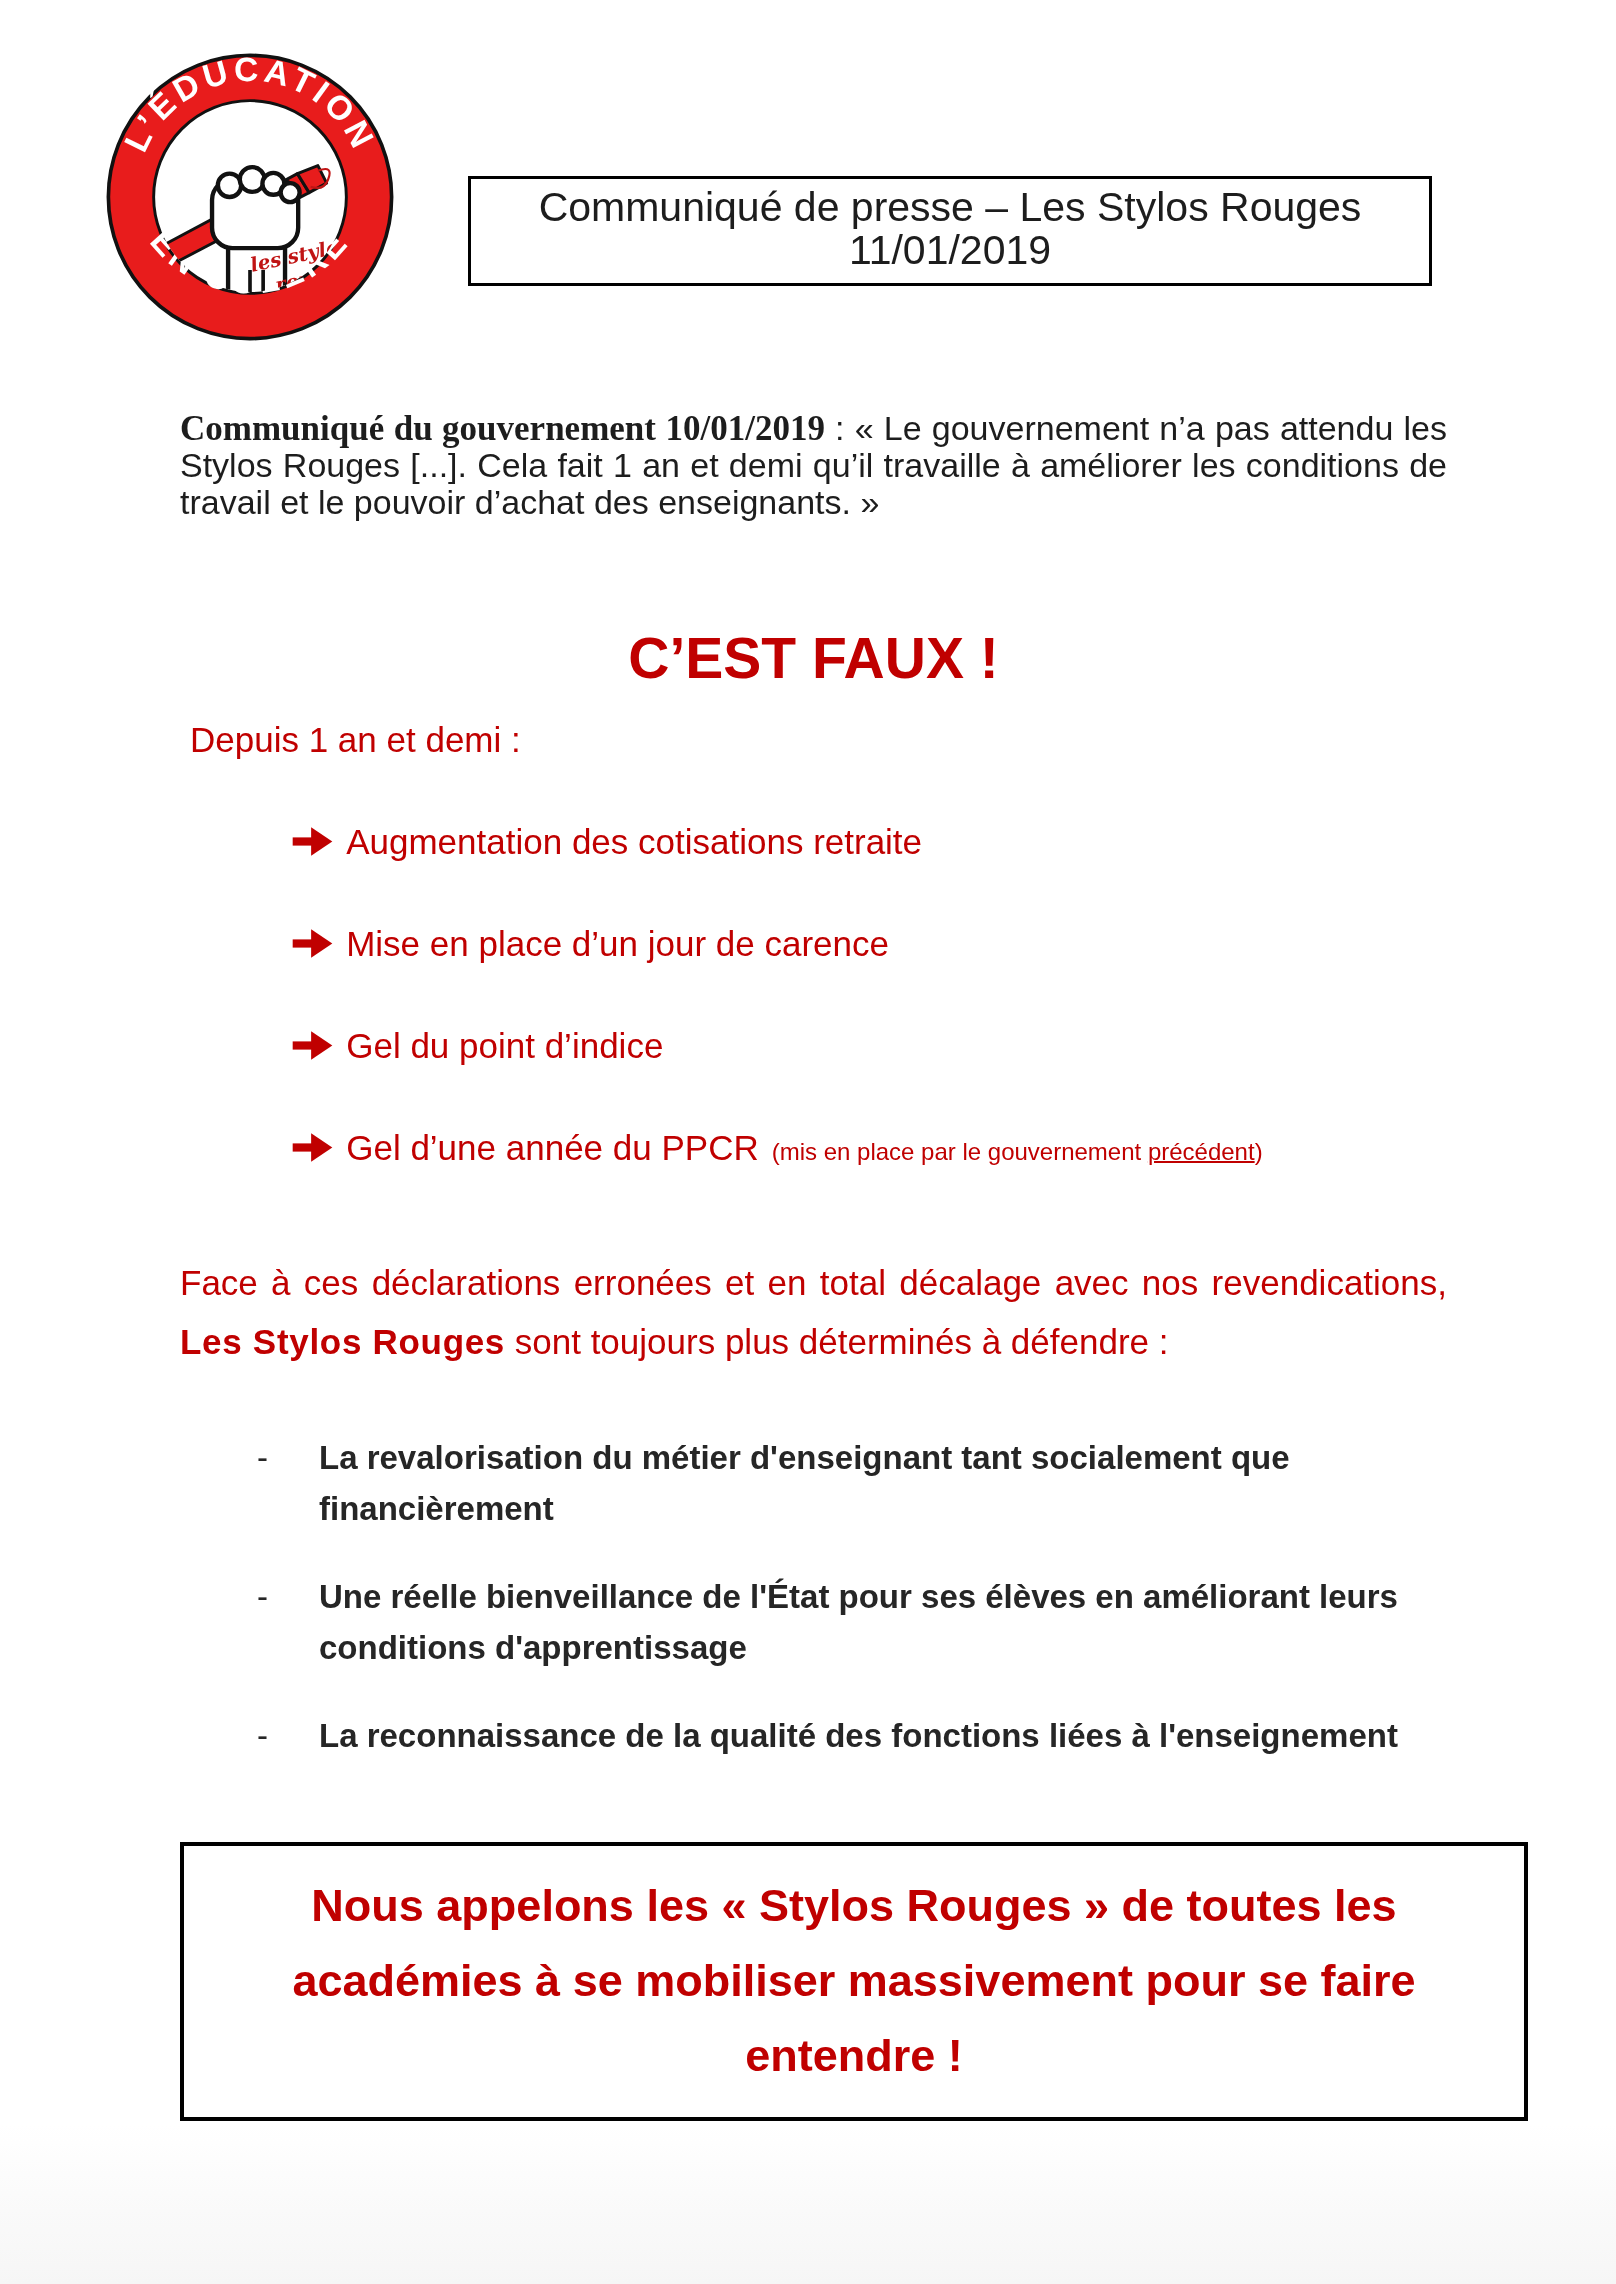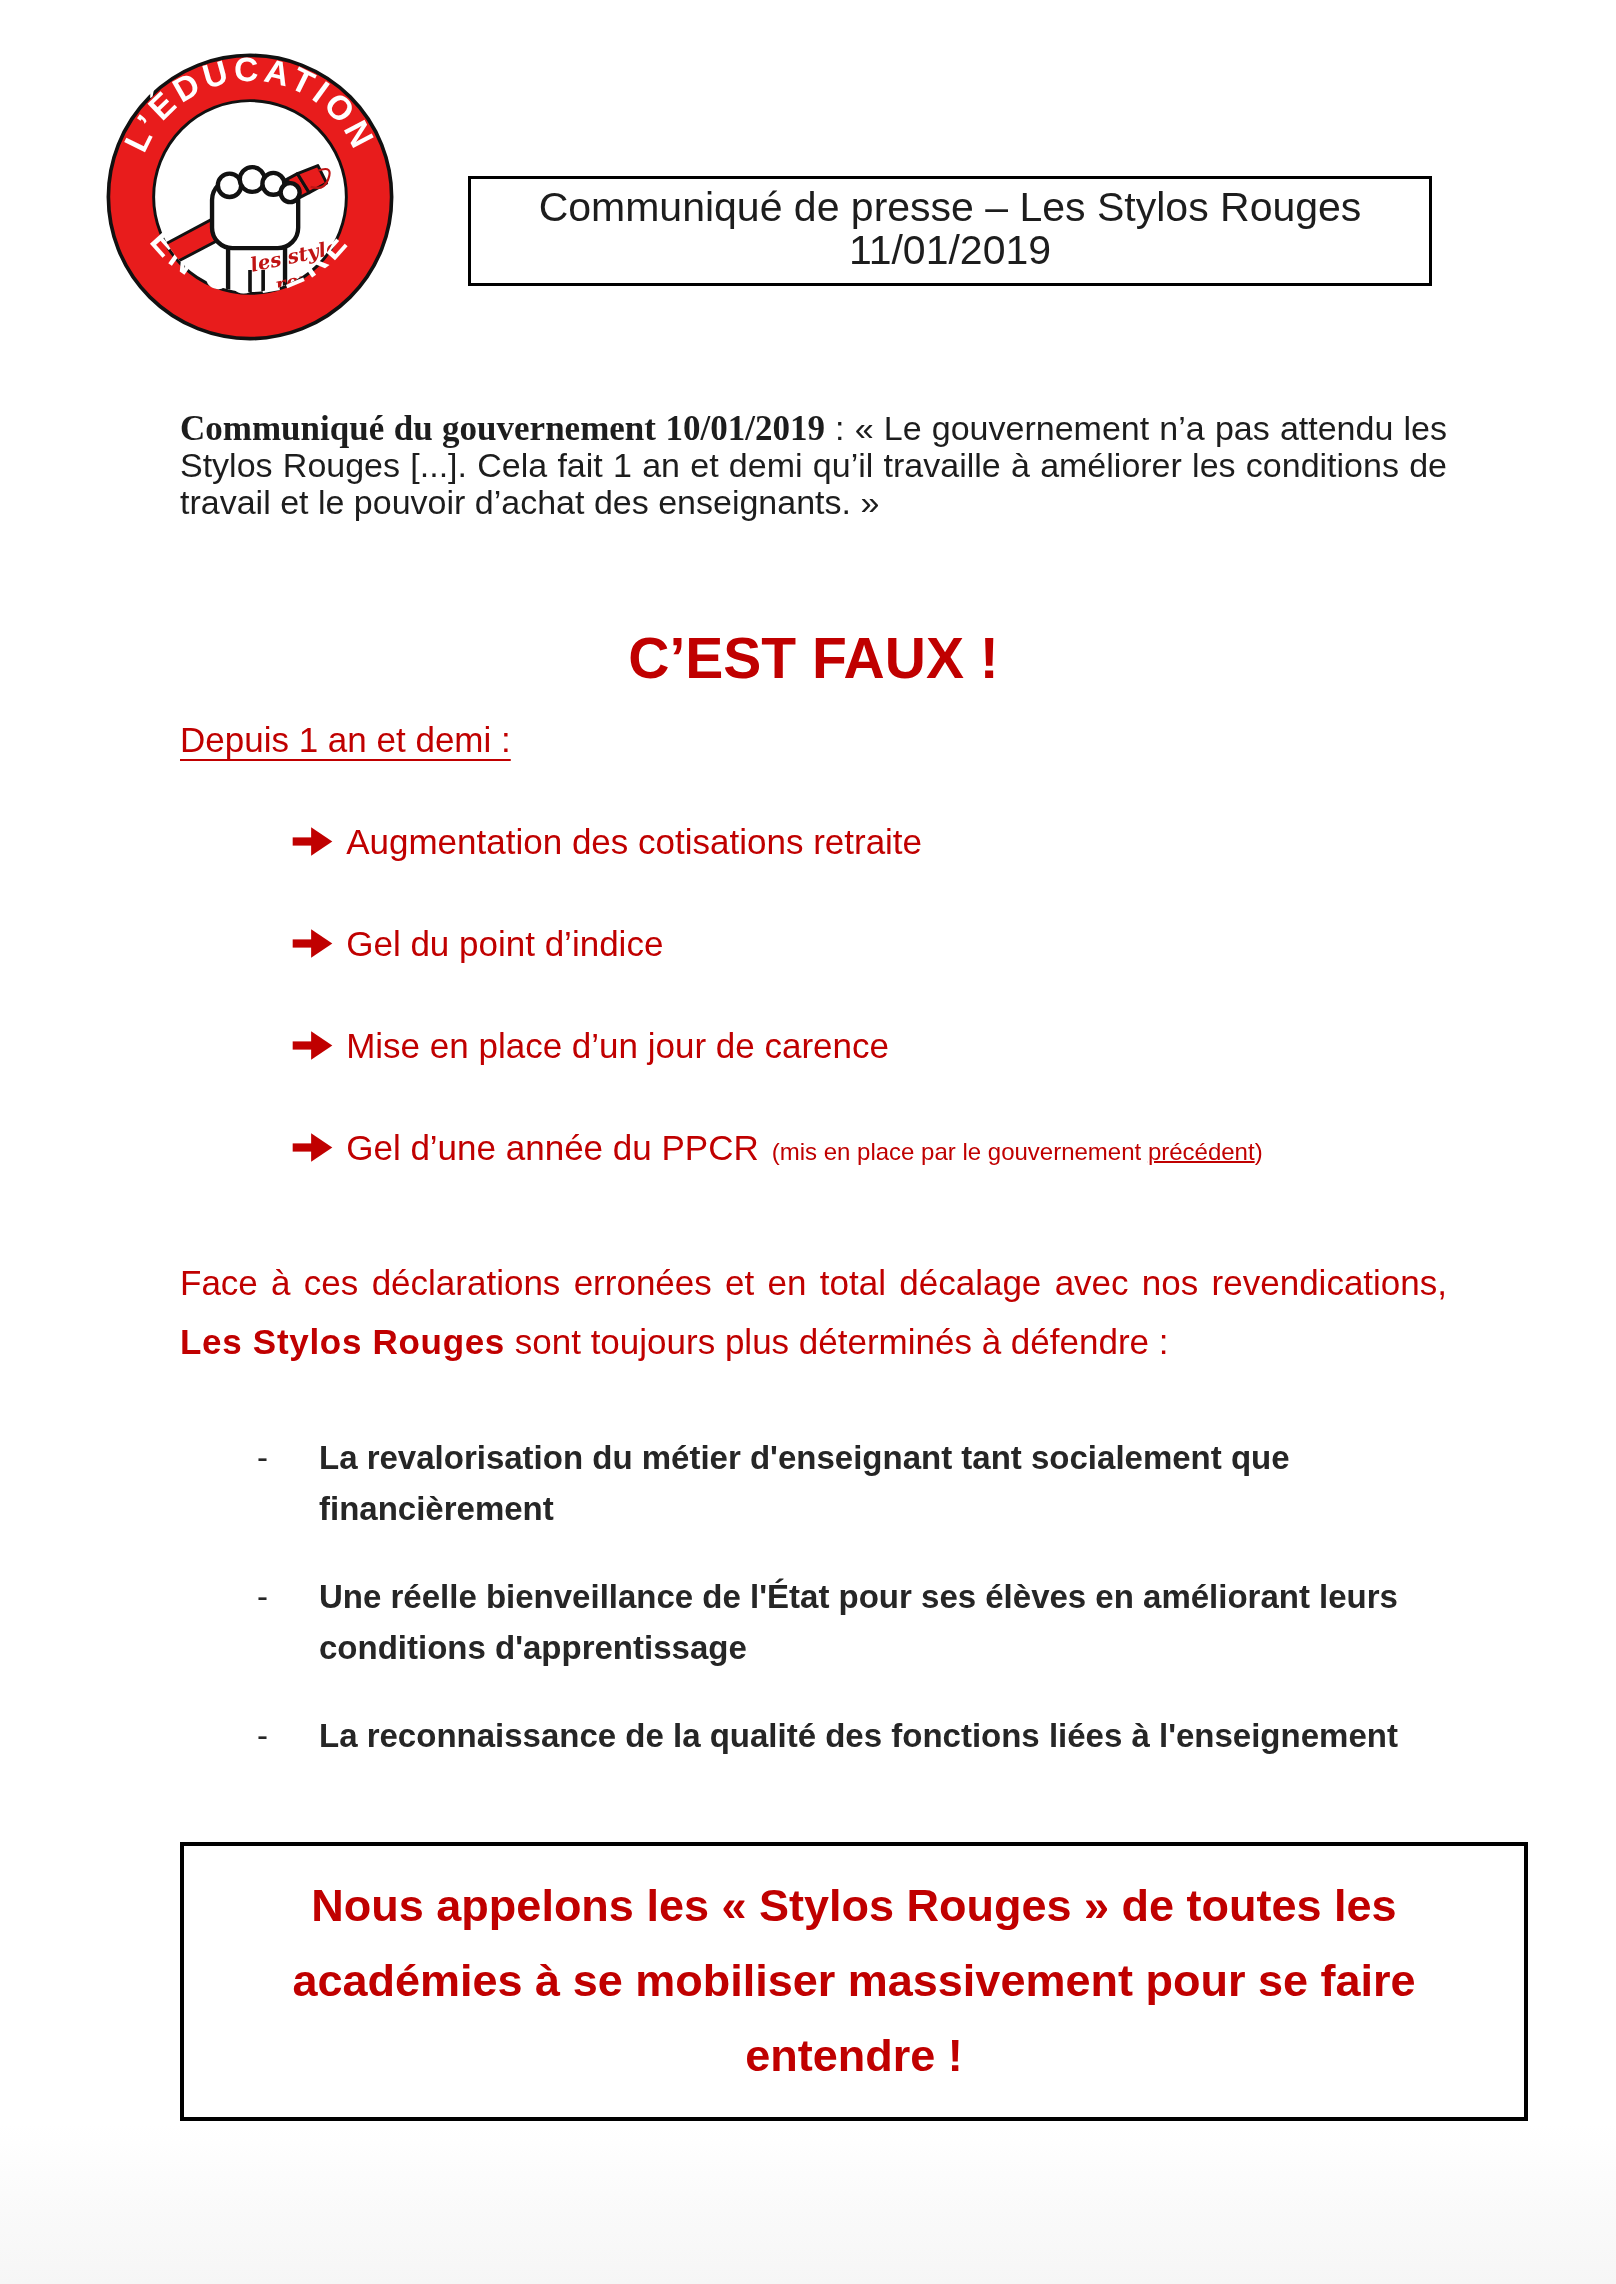--- a/index.html
+++ b/index.html
@@ -34,23 +34,23 @@
     font-size:34px; line-height:37px; text-align:justify;
   }
   .intro .lead { font-family:"Liberation Serif", serif; font-weight:bold; font-size:35px; }
 
   
   .headline {
     position:absolute; left:180px; top:625px; width:1267px;
     text-align:center; color:#c00000; font-weight:bold; font-size:57px;
   }
   .subhead {
-    position:absolute; left:180px; top:720px;
+    position:absolute; left:190px; top:720px;
     color:#c00000; font-size:35px;
-    text-decoration:underline; text-decoration-thickness:2.2px; text-underline-offset:6.6px;
+    text-decoration-thickness:2.2px; text-underline-offset:6.6px;
   }
 
   
   .arrow-list { position:absolute; left:292px; top:822px; list-style:none; margin:0; padding:0; }
   .arrow-list li { margin-bottom:62px; color:#c00000; font-size:35px; white-space:nowrap; }
   .arrow-icon { width:41px; height:31px; vertical-align:-2.9px; margin-right:13.2px; }
   .note { font-size:24px; margin-left:13px; }
   .u { text-decoration:underline; text-decoration-thickness:1.5px; }
 
   
@@ -134,25 +134,25 @@
   <div class="subhead">Depuis 1 an et demi :</div>
 
   <ul class="arrow-list">
     <li><svg class="arrow-icon" viewBox="0 0 60 44">
           <rect x="1" y="16" width="29" height="12" fill="#c00000"></rect>
           <polygon points="28,1 59,22 28,43" fill="#c00000"></polygon>
         </svg><span>Augmentation des cotisations retraite</span></li>
     <li><svg class="arrow-icon" viewBox="0 0 60 44">
           <rect x="1" y="16" width="29" height="12" fill="#c00000"></rect>
           <polygon points="28,1 59,22 28,43" fill="#c00000"></polygon>
-        </svg><span>Gel du point d’indice</span></li>
+        </svg><span>Mise en place d’un jour de carence</span></li>
     <li><svg class="arrow-icon" viewBox="0 0 60 44">
           <rect x="1" y="16" width="29" height="12" fill="#c00000"></rect>
           <polygon points="28,1 59,22 28,43" fill="#c00000"></polygon>
-        </svg><span>Mise en place d’un jour de carence</span></li>
+        </svg><span>Gel du point d’indice</span></li>
     <li><svg class="arrow-icon" viewBox="0 0 60 44">
           <rect x="1" y="16" width="29" height="12" fill="#c00000"></rect>
           <polygon points="28,1 59,22 28,43" fill="#c00000"></polygon>
         </svg><span>Gel d’une année du PPCR</span><span class="note"><span>(mis en place par le gouvernement </span><span class="u">précédent</span><span>)</span></span></li>
   </ul>
 
   <p class="statement"><span>Face à ces déclarations erronées et en total décalage avec nos revendications, </span><b>Les Stylos Rouges</b><span> sont toujours plus déterminés à défendre :</span></p>
 
   <ul class="demands">
     <li><span class="dash">-</span><span>La revalorisation du métier d'enseignant tant socialement que financièrement</span></li>

